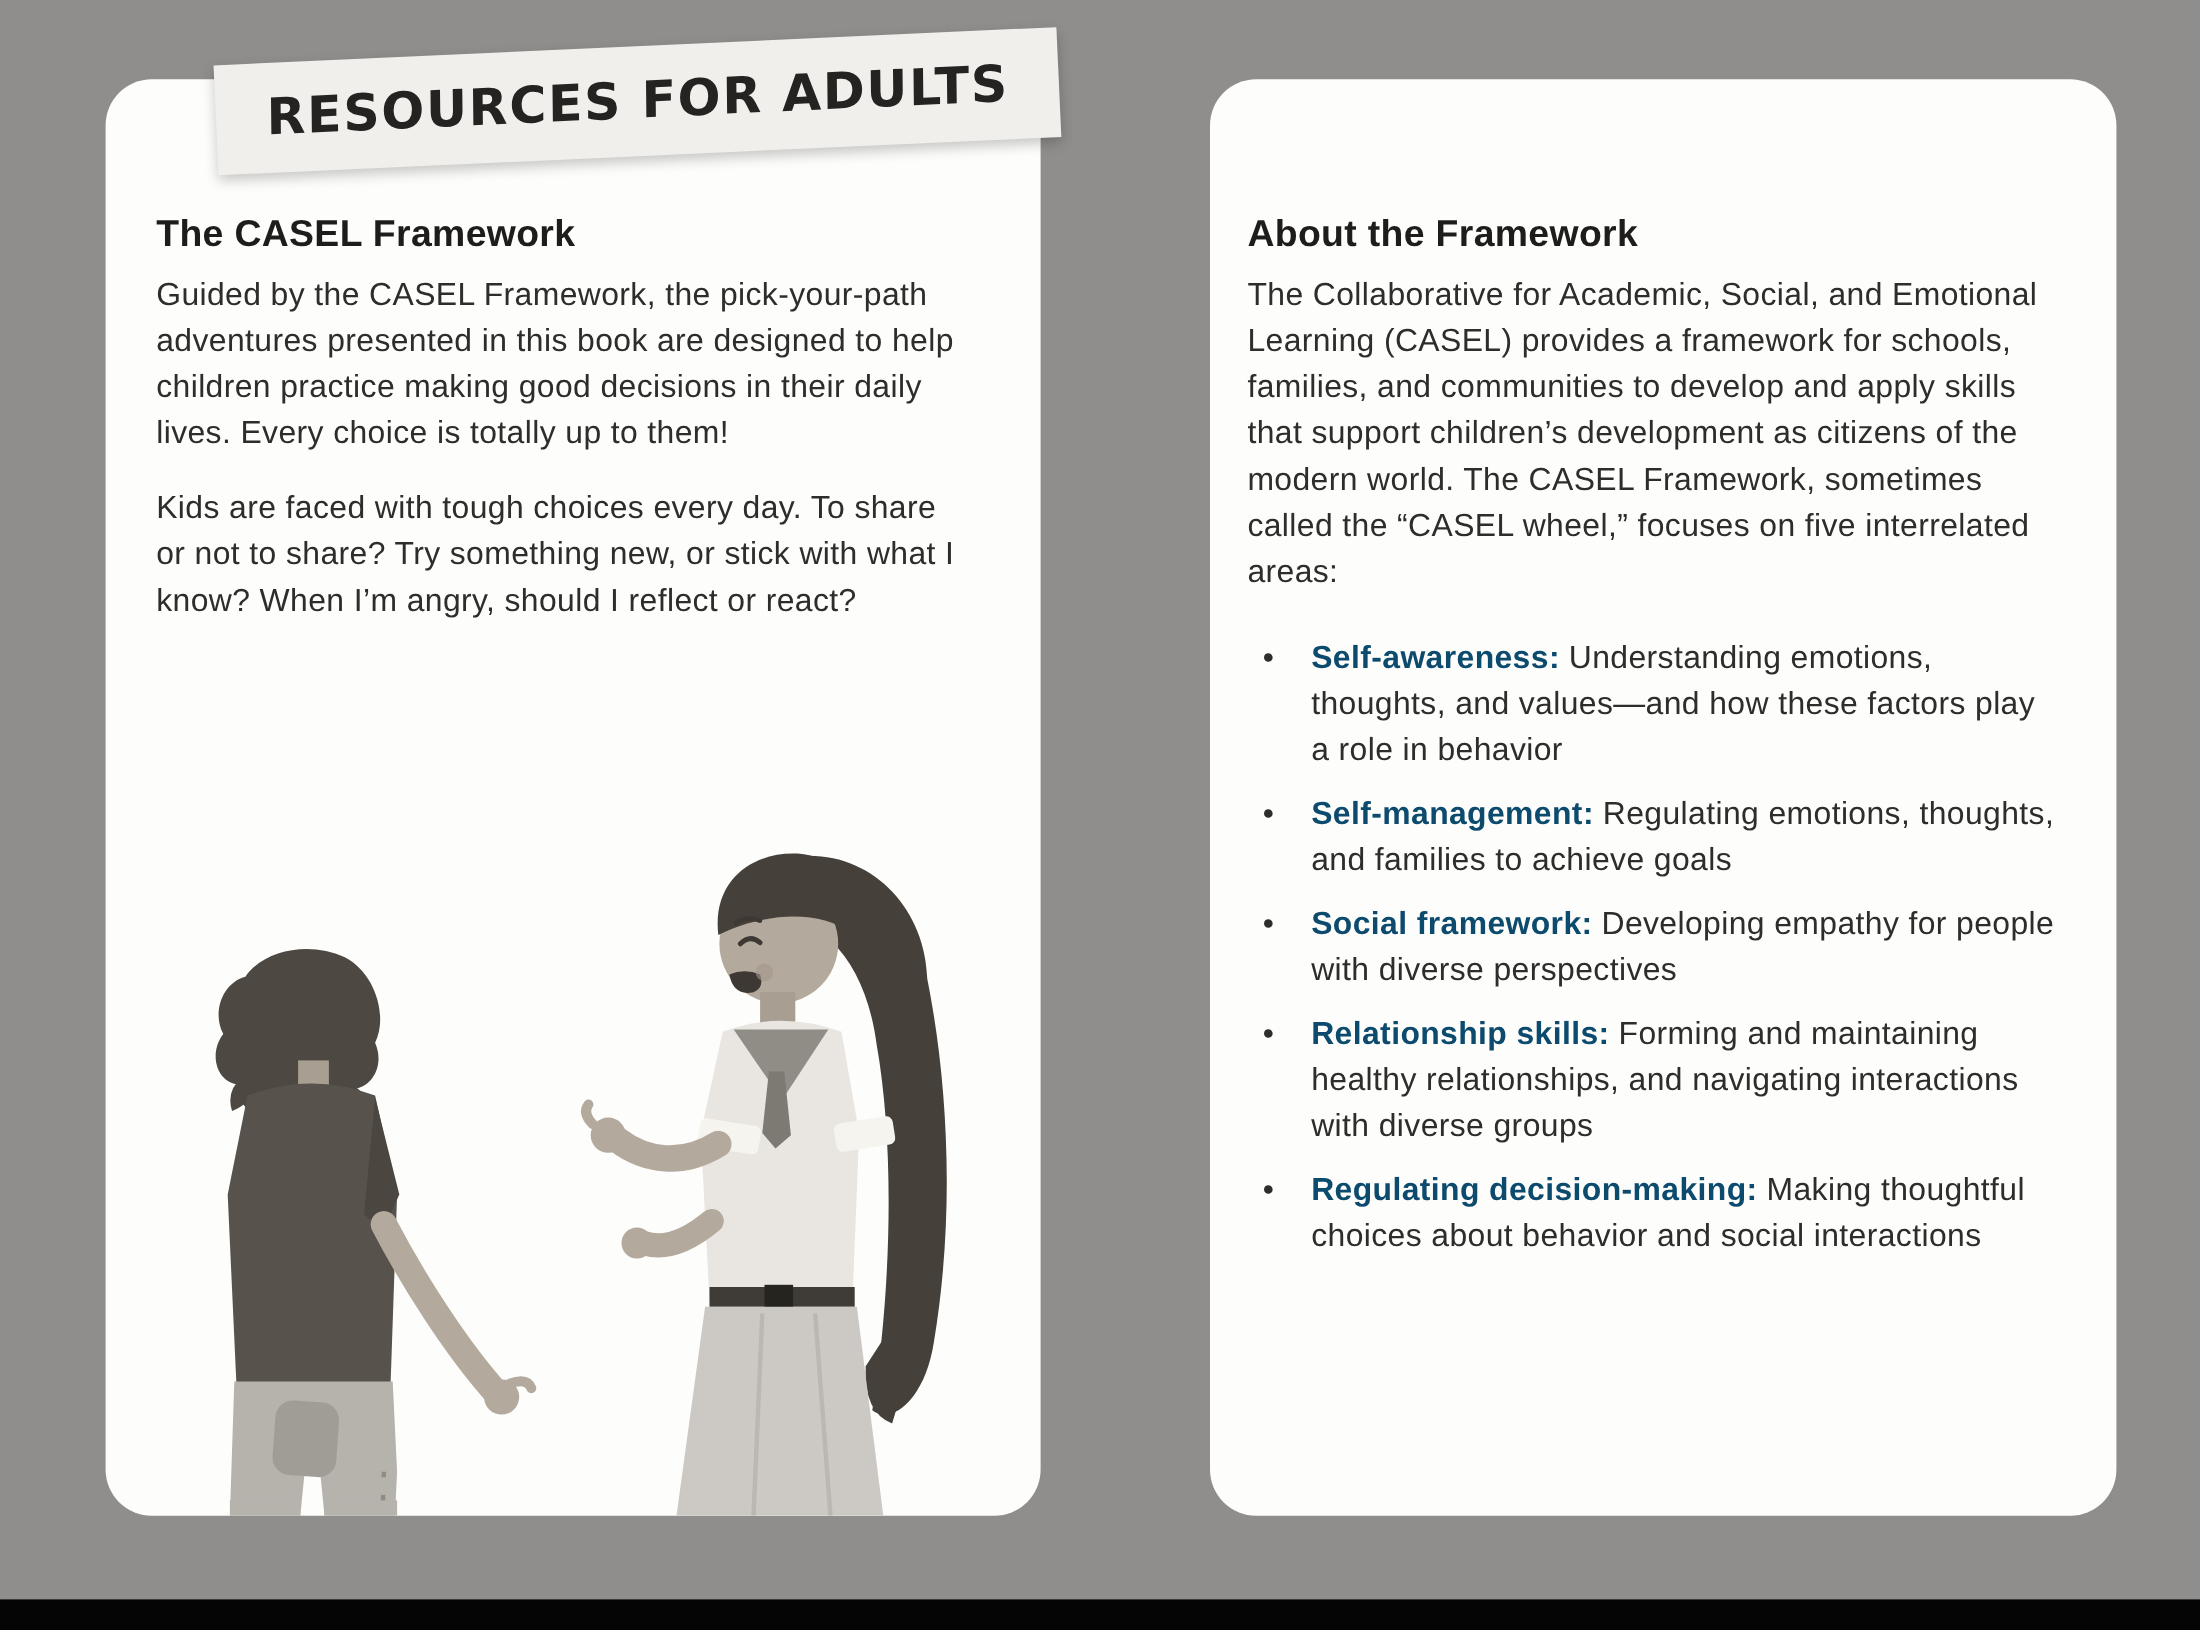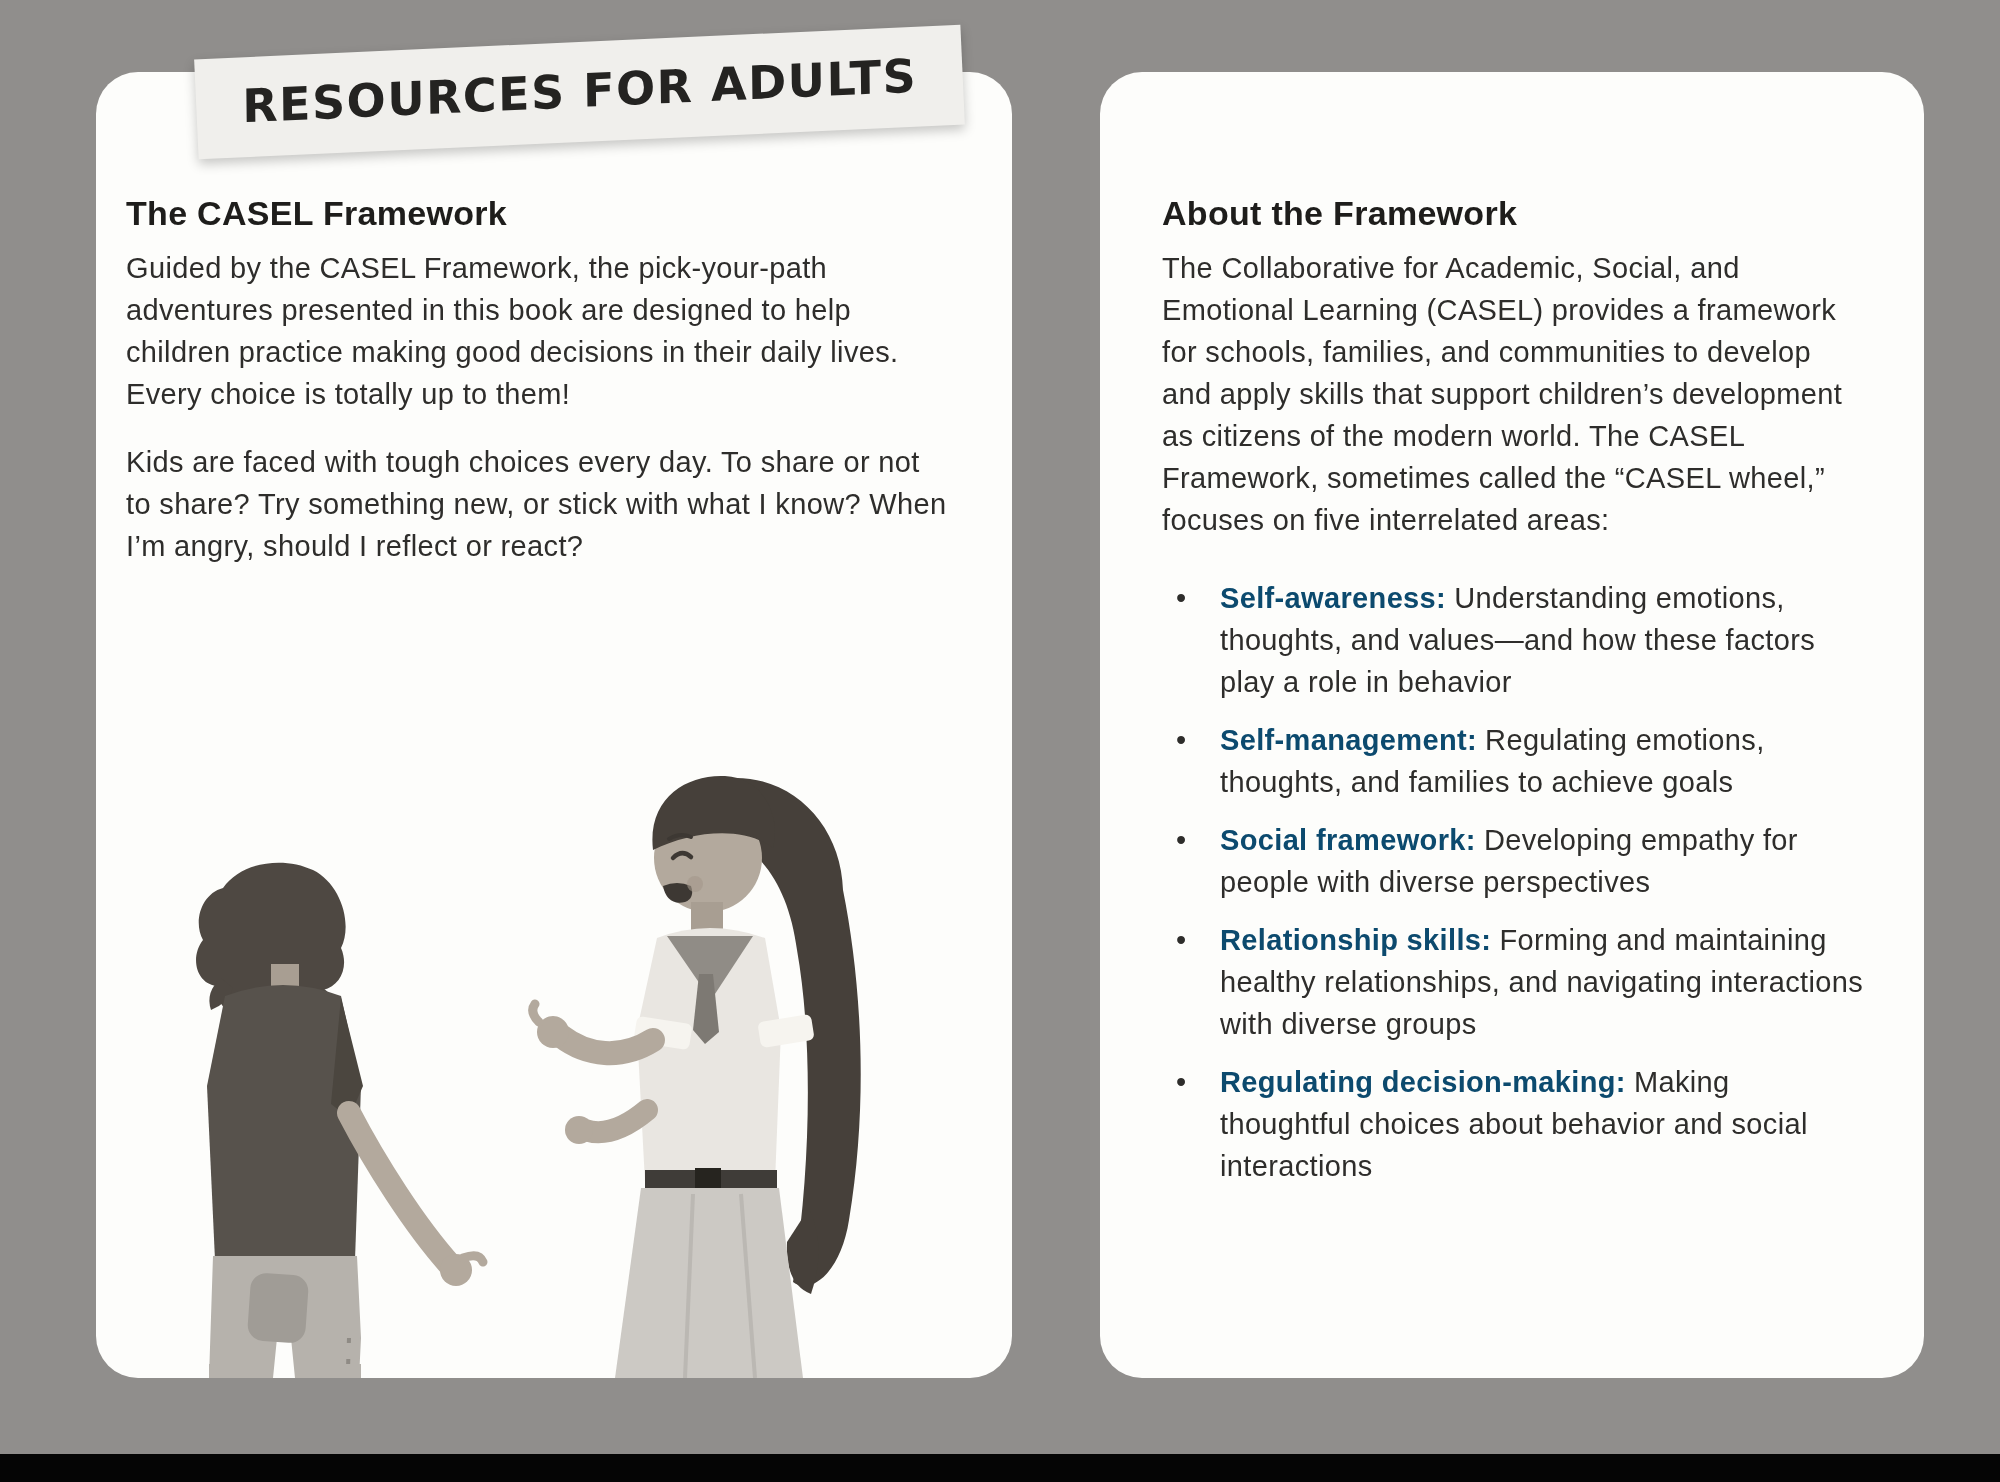--- a/index.html
+++ b/index.html
@@ -22,22 +22,22 @@
 
   .card {
     position: absolute;
     top: 72px;
     height: 1306px;
     background: #fdfdfb;
     border-radius: 42px;
     overflow: hidden;
     box-sizing: border-box;
   }
-  .card-left  { left: 96px;  width: 916px; padding: 122px 64px 0 30px; }
-  .card-right { left: 1100px; width: 824px; padding: 122px 56px 0 62px; }
+  .card-left  { left: 96px;  width: 850px; padding: 122px 64px 0 46px; }
+  .card-right { left: 1100px; width: 824px; padding: 122px 56px 0 34px; }
 
   .banner {
     position: absolute;
     left: 196px;
     top: 42px;
     z-index: 6;
     background: #f0efec;
     padding: 22px 46px 24px 46px;
     transform: rotate(-2.6deg);
     box-shadow: 0 5px 12px rgba(0,0,0,0.22);

